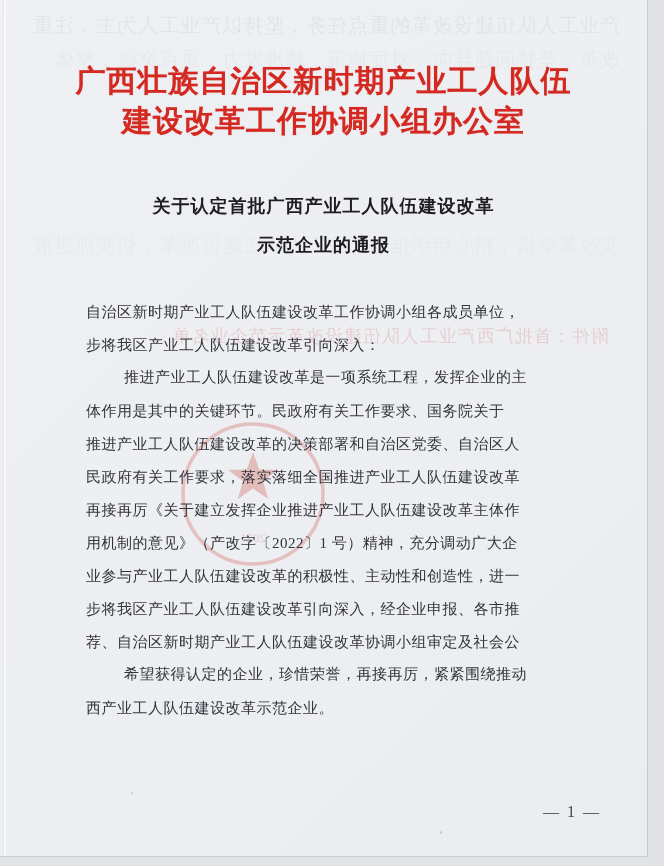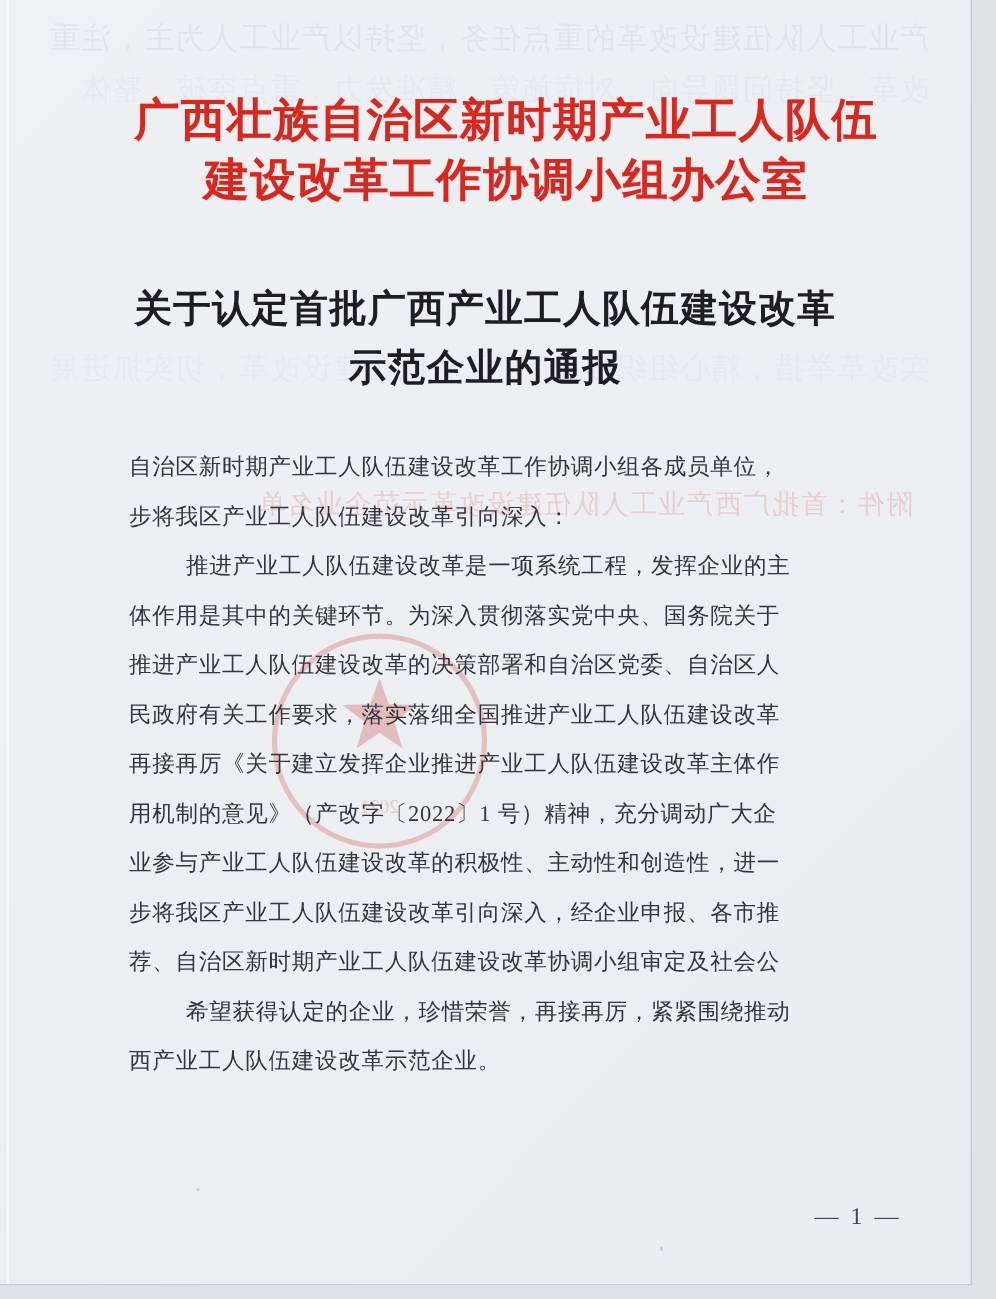--- a/index.html
+++ b/index.html
@@ -63,41 +63,41 @@
     top: 416px;
     width: 150px;
     height: 156px;
     pointer-events: none;
   }
 
   
   .red-title {
     position: absolute;
     top: 61px;
-    left: 14px;
+    left: 0;
     width: 647px;
     text-align: center;
     color: #d42920;
     font-weight: bold;
     font-size: 30px;
     line-height: 40px;
     letter-spacing: 1px;
     text-shadow: 0 0 1px rgba(212,41,32,0.35);
   }
 
   
   .doc-title {
     position: absolute;
     top: 187px;
     left: 0;
     width: 647px;
     text-align: center;
     color: #1d1d22;
     font-weight: bold;
-    font-size: 25px;
+    font-size: 18px;
     line-height: 39px;
     letter-spacing: 1px;
   }
 
   
   .body-text {
     position: absolute;
     top: 296px;
     left: 86px;
     width: 506px;
@@ -167,21 +167,21 @@
 
     <div class="doc-title">
       <div>关于认定首批广西产业工人队伍建设改革</div>
       <div>示范企业的通报</div>
     </div>
 
     <div class="body-text">
       <div class="line">自治区新时期产业工人队伍建设改革工作协调小组各成员单位，</div>
       <div class="line">步将我区产业工人队伍建设改革引向深入：</div>
       <div class="line indent">推进产业工人队伍建设改革是一项系统工程，发挥企业的主</div>
-      <div class="line">体作用是其中的关键环节。为深入贯彻落实党中央、国务院关于</div>
+      <div class="line">体作用是其中的关键环节。民政府有关工作要求、国务院关于</div>
       <div class="line">推进产业工人队伍建设改革的决策部署和自治区党委、自治区人</div>
       <div class="line">民政府有关工作要求，落实落细全国推进产业工人队伍建设改革</div>
       <div class="line">再接再厉《关于建立发挥企业推进产业工人队伍建设改革主体作</div>
       <div class="line">用机制的意见》（产改字〔2022〕1 号）精神，充分调动广大企</div>
       <div class="line">业参与产业工人队伍建设改革的积极性、主动性和创造性，进一</div>
       <div class="line">步将我区产业工人队伍建设改革引向深入，经企业申报、各市推</div>
       <div class="line">荐、自治区新时期产业工人队伍建设改革协调小组审定及社会公</div>
       <div class="line indent">希望获得认定的企业，珍惜荣誉，再接再厉，紧紧围绕推动</div>
       <div class="line">西产业工人队伍建设改革示范企业。</div>
     </div>

